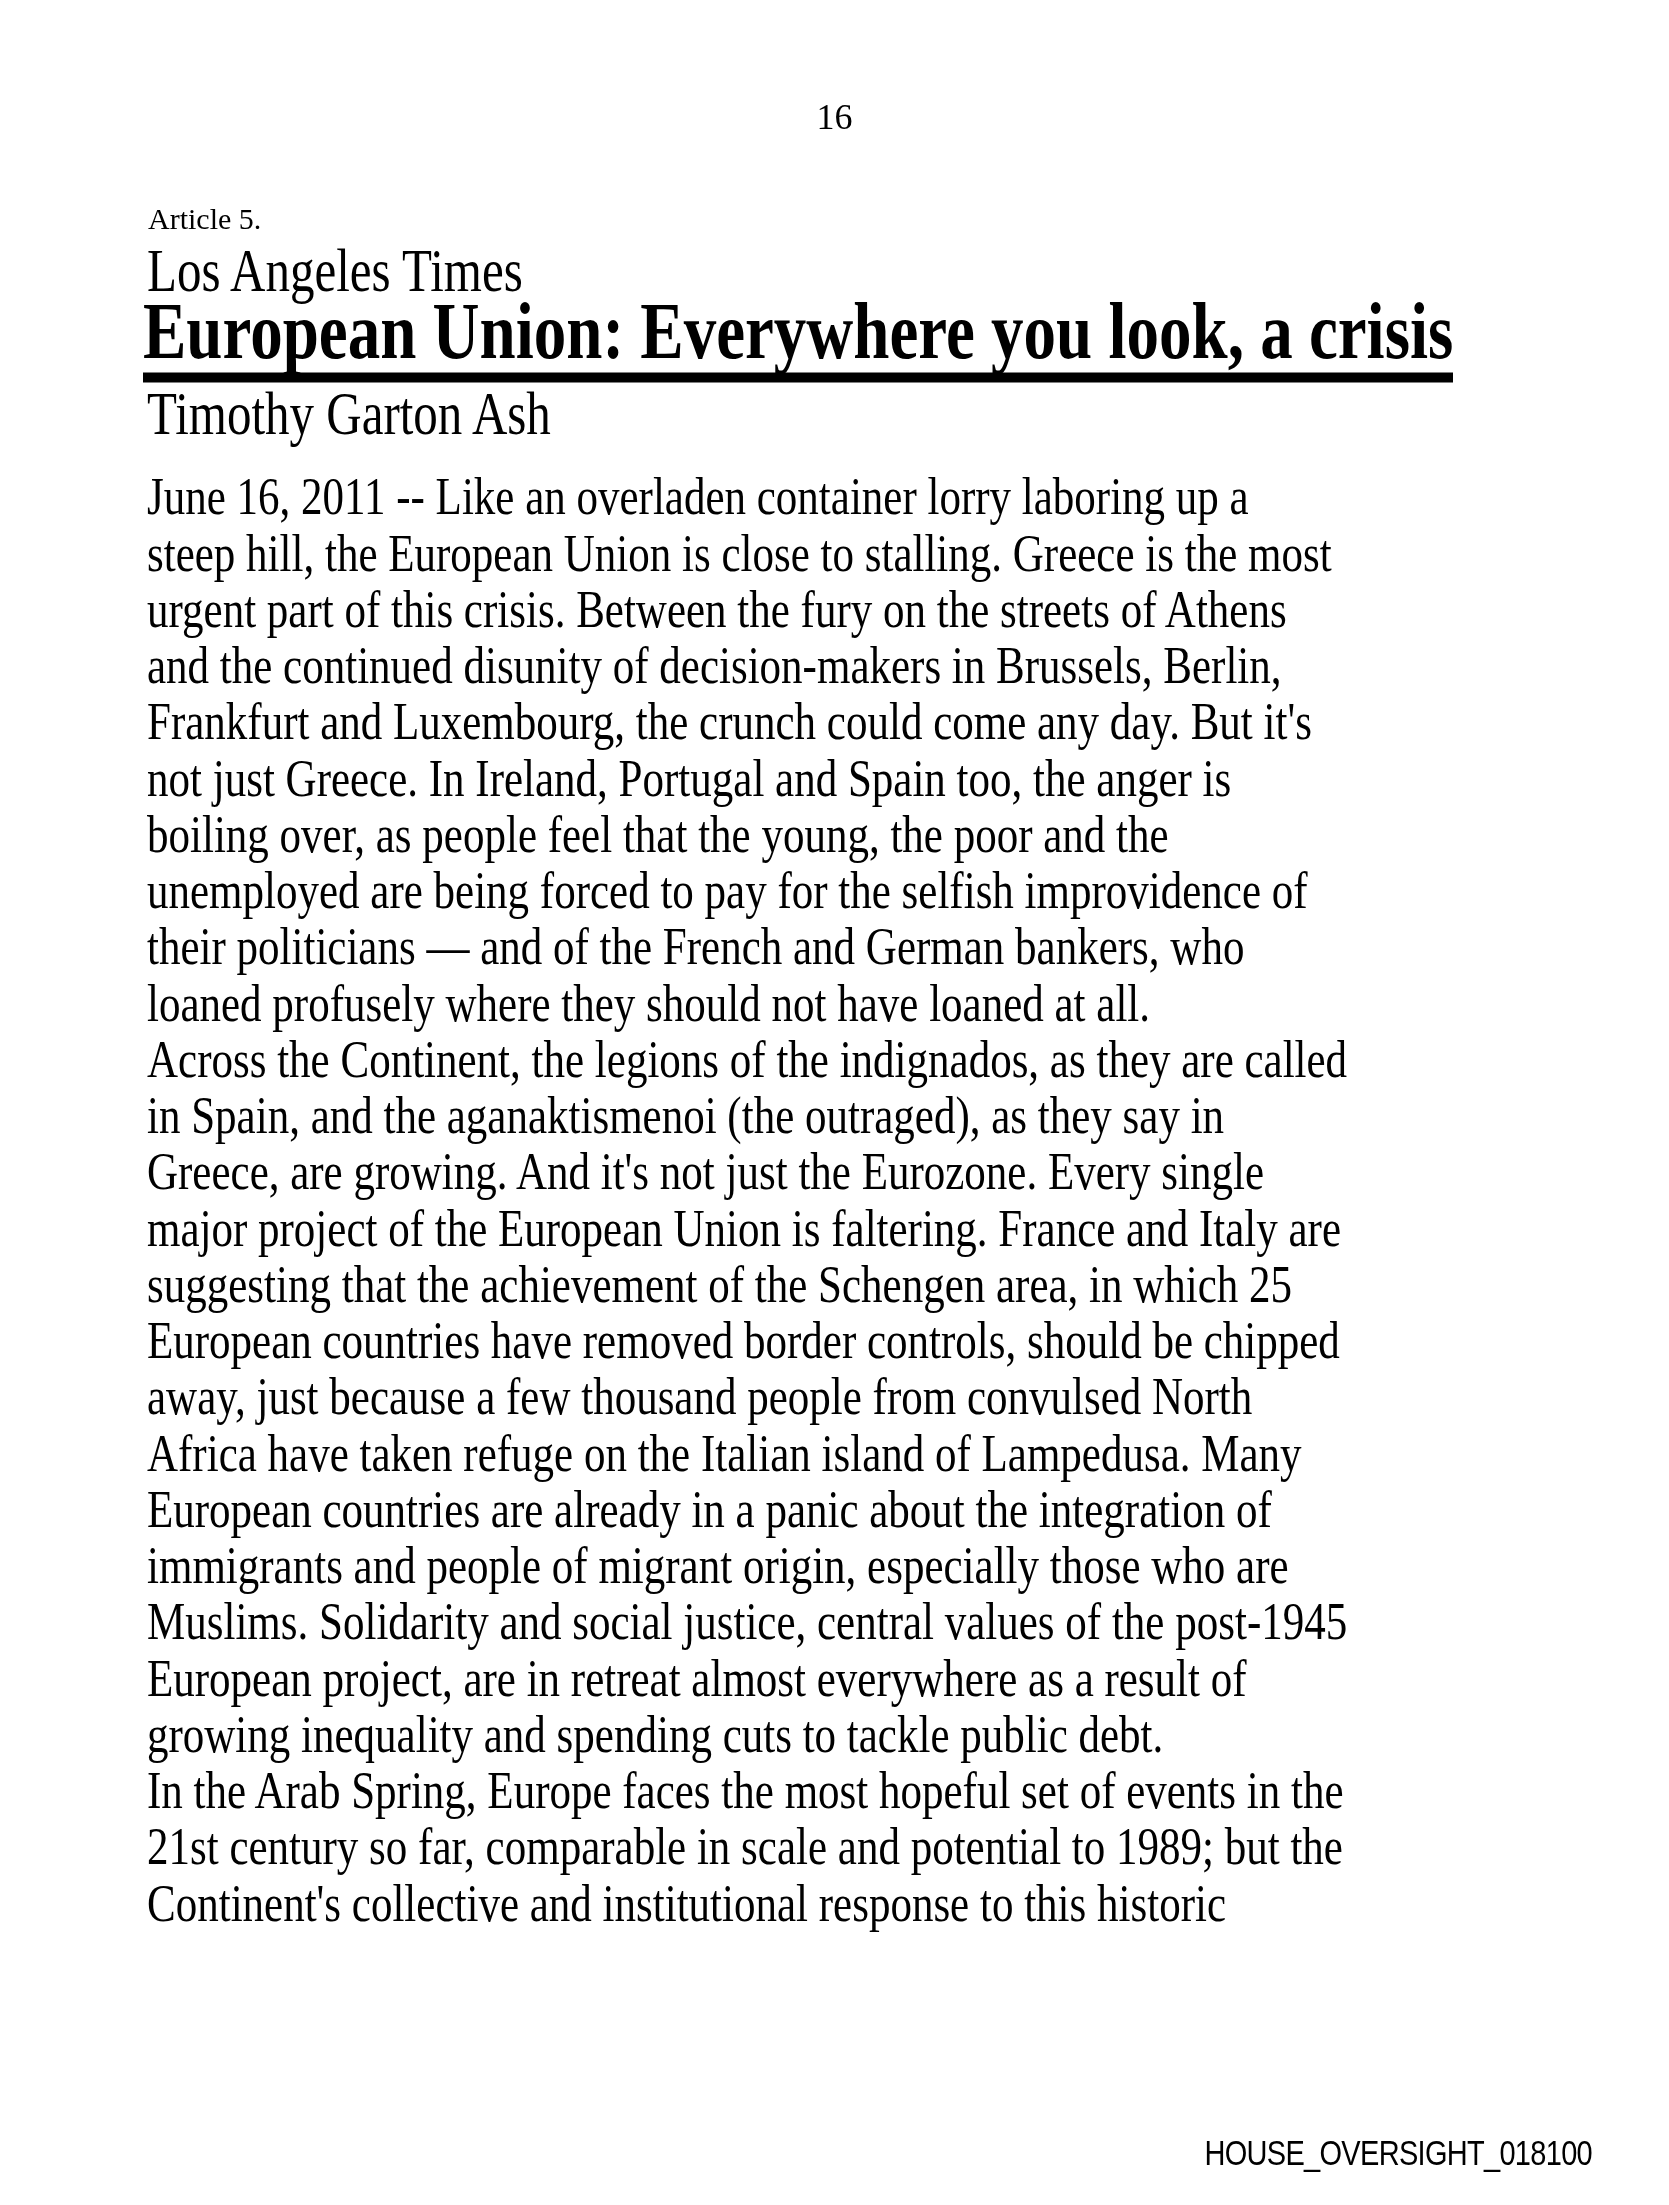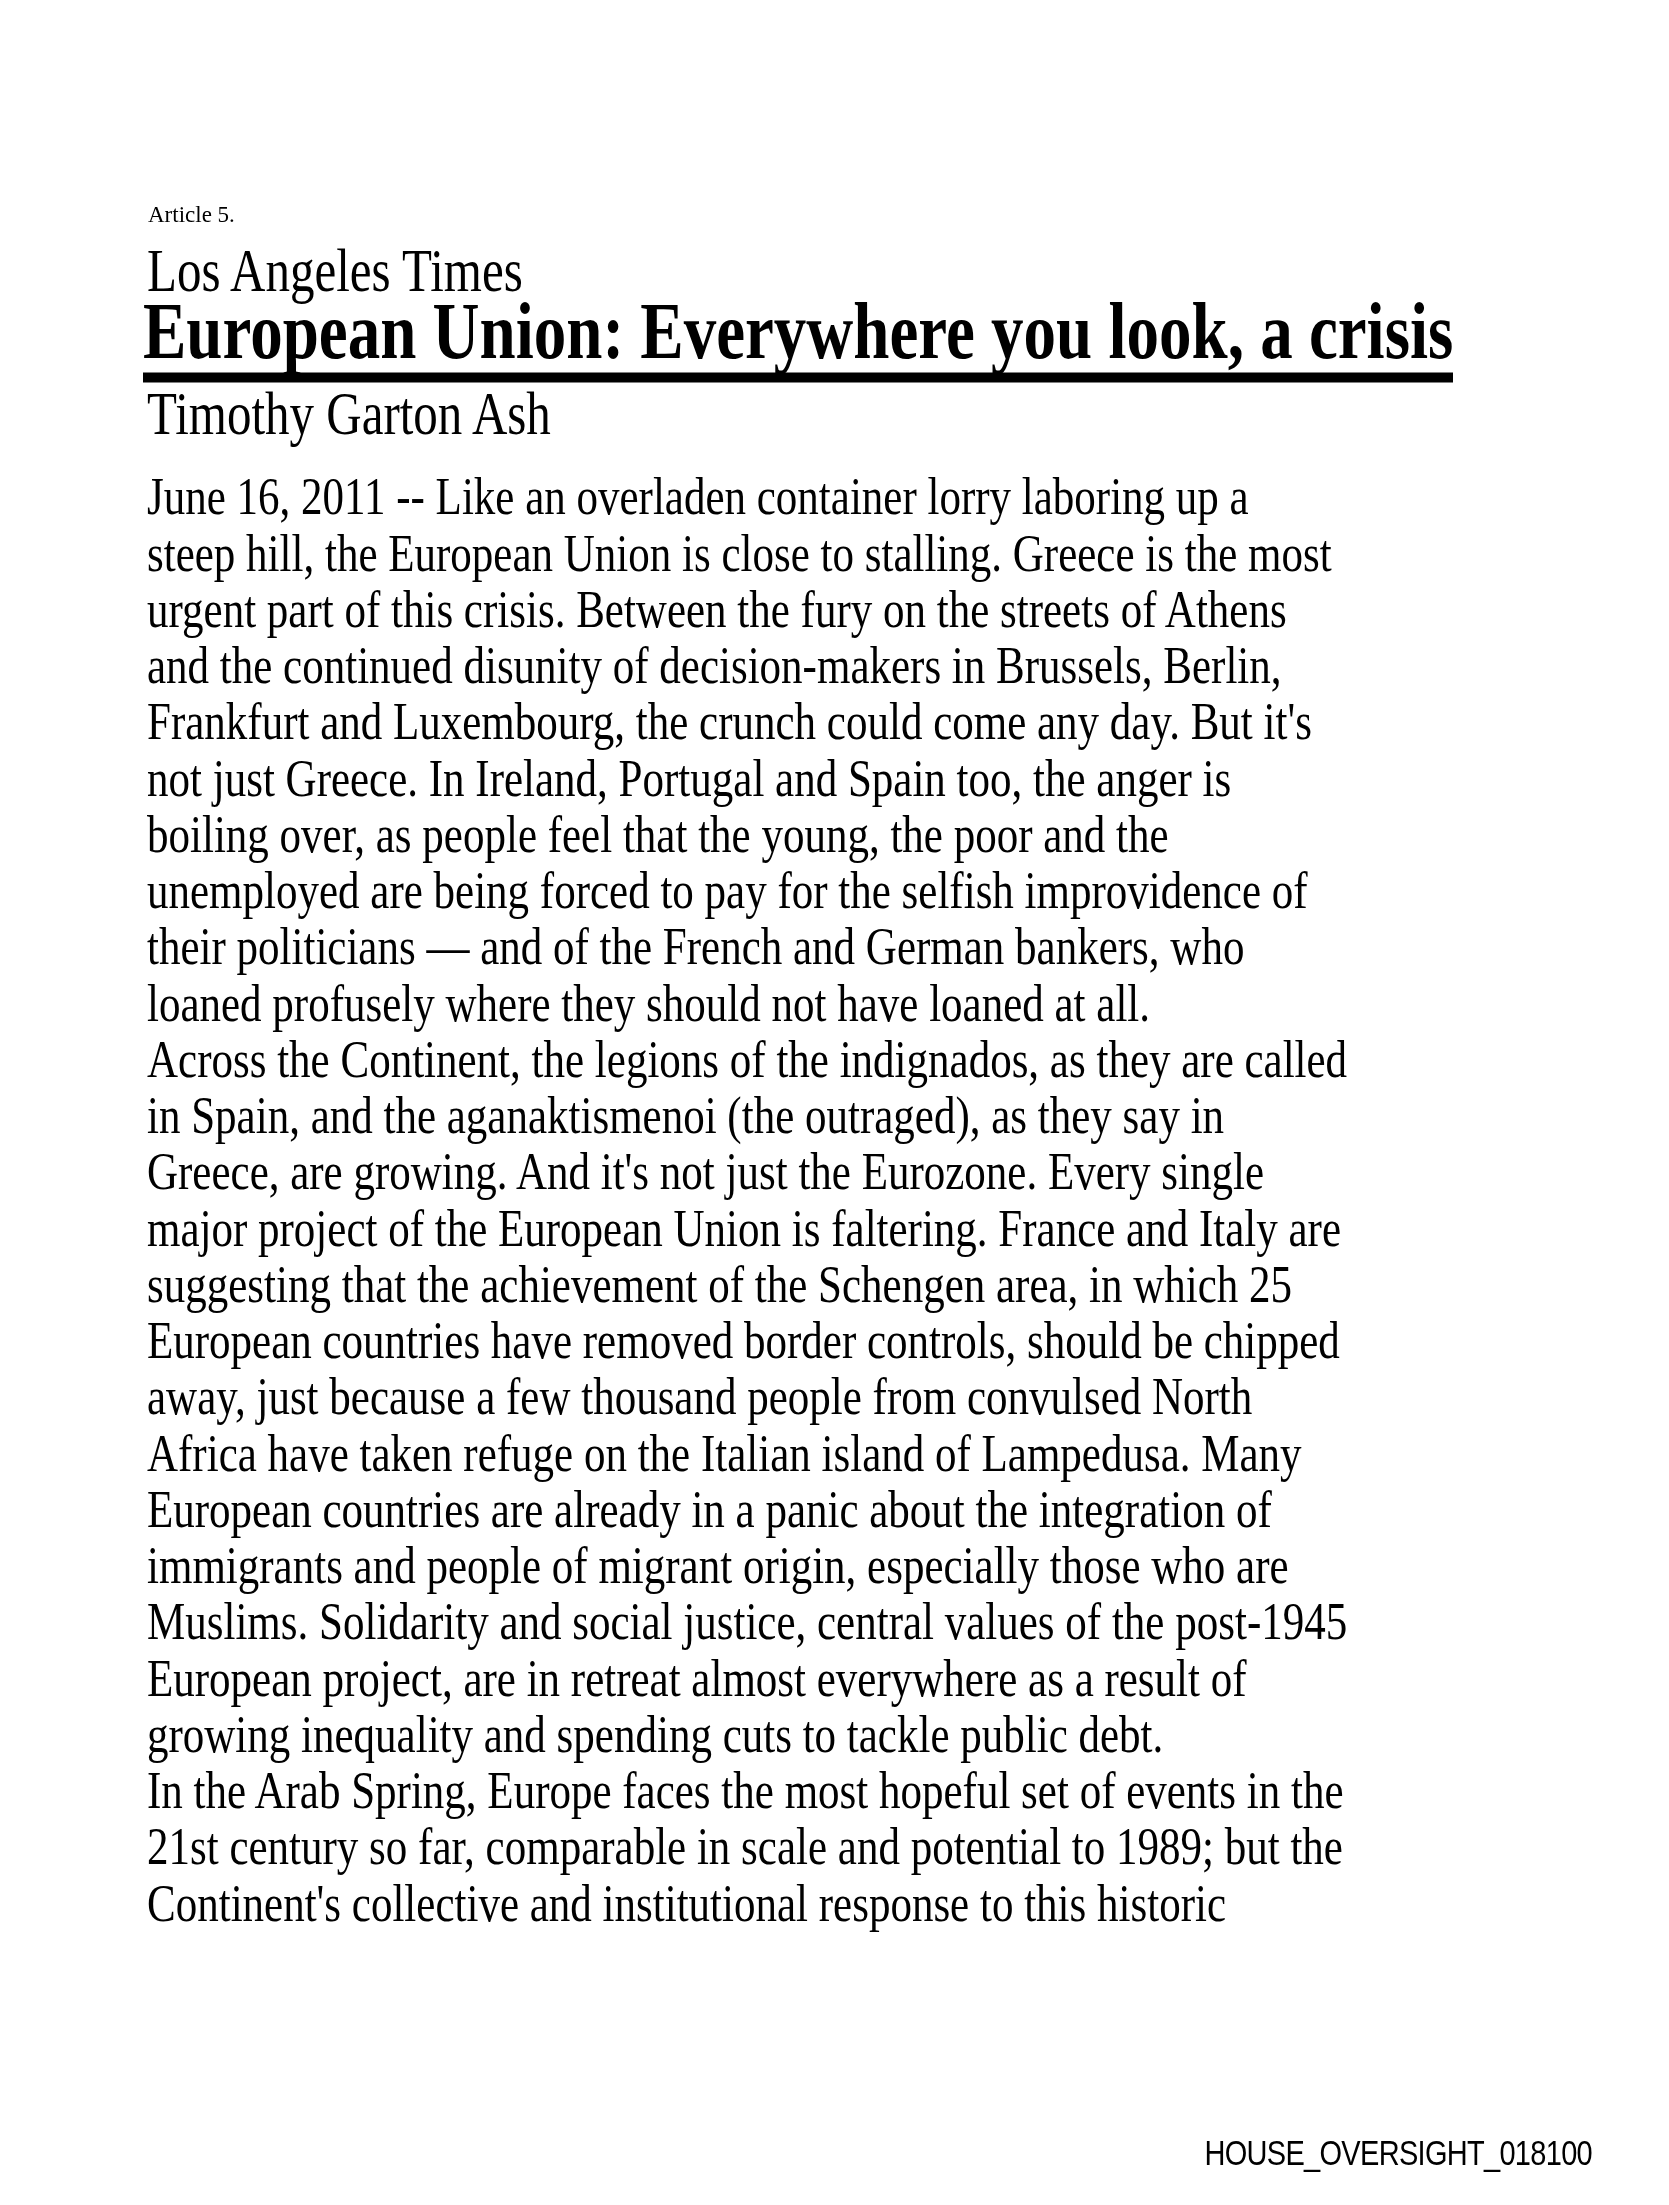--- a/index.html
+++ b/index.html
@@ -24,21 +24,21 @@
     width: 100%;
     text-align: center;
     font-size: 36px;
     line-height: 1.1;
   }
   
   .article-label {
     position: absolute;
     top: 202px;
     left: 148px;
-    font-size: 23px;
+    font-size: 30px;
     line-height: 1.1;
   }
   
   .source {
     position: absolute;
     top: 237px;
     left: 147px;
     font-size: 49px;
     line-height: 1.1;
     transform: scaleY(1.25);
@@ -99,20 +99,21 @@
     transform: scaleY(1.2);
     transform-origin: top right;
     white-space: nowrap;
   }
 </style>
 </head>
 <body>
 
 <div class="page">
 
+  <div class="page-number">16</div>
 
   <div class="article-label">Article 5.</div>
 
   <div class="source">Los Angeles Times</div>
 
   <h1 class="headline"><span class="headline-text">European Union: Everywhere you look, a crisis</span></h1>
 
   <div class="byline">Timothy Garton Ash</div>
 
   <div class="body-text">

